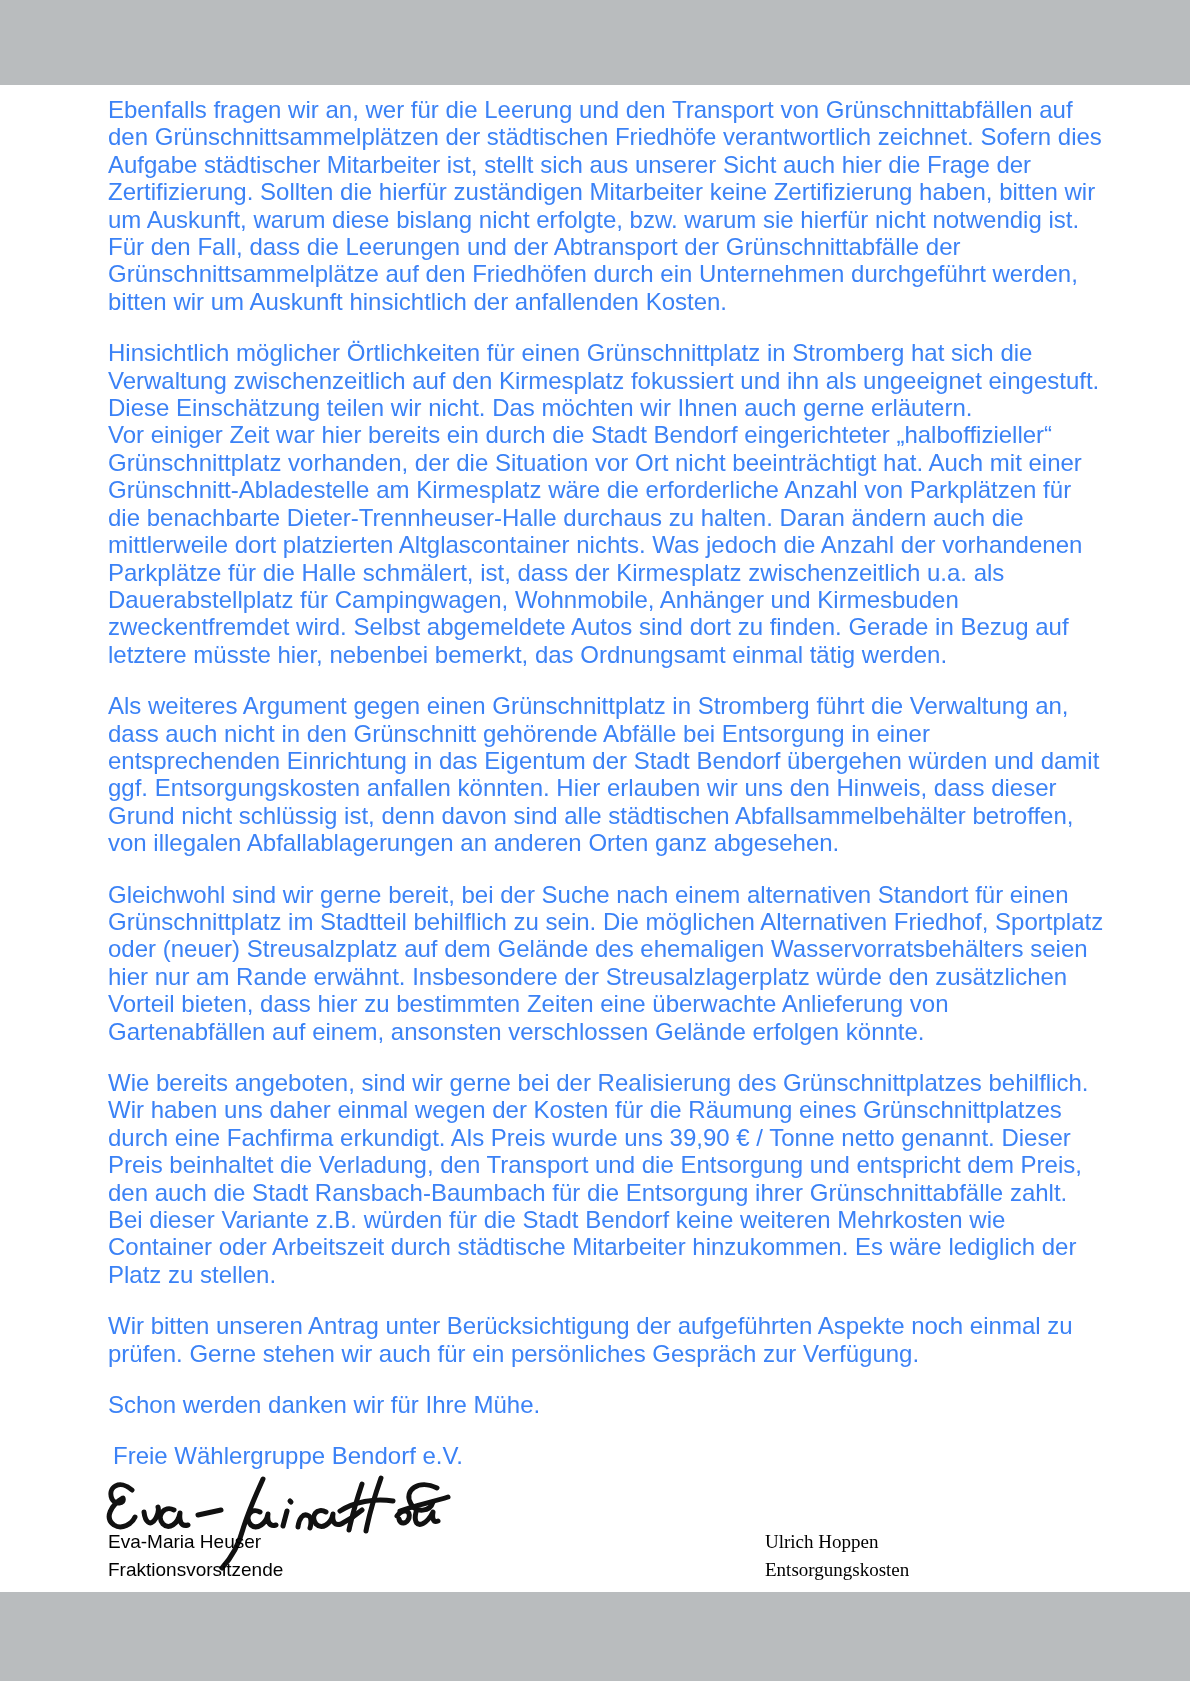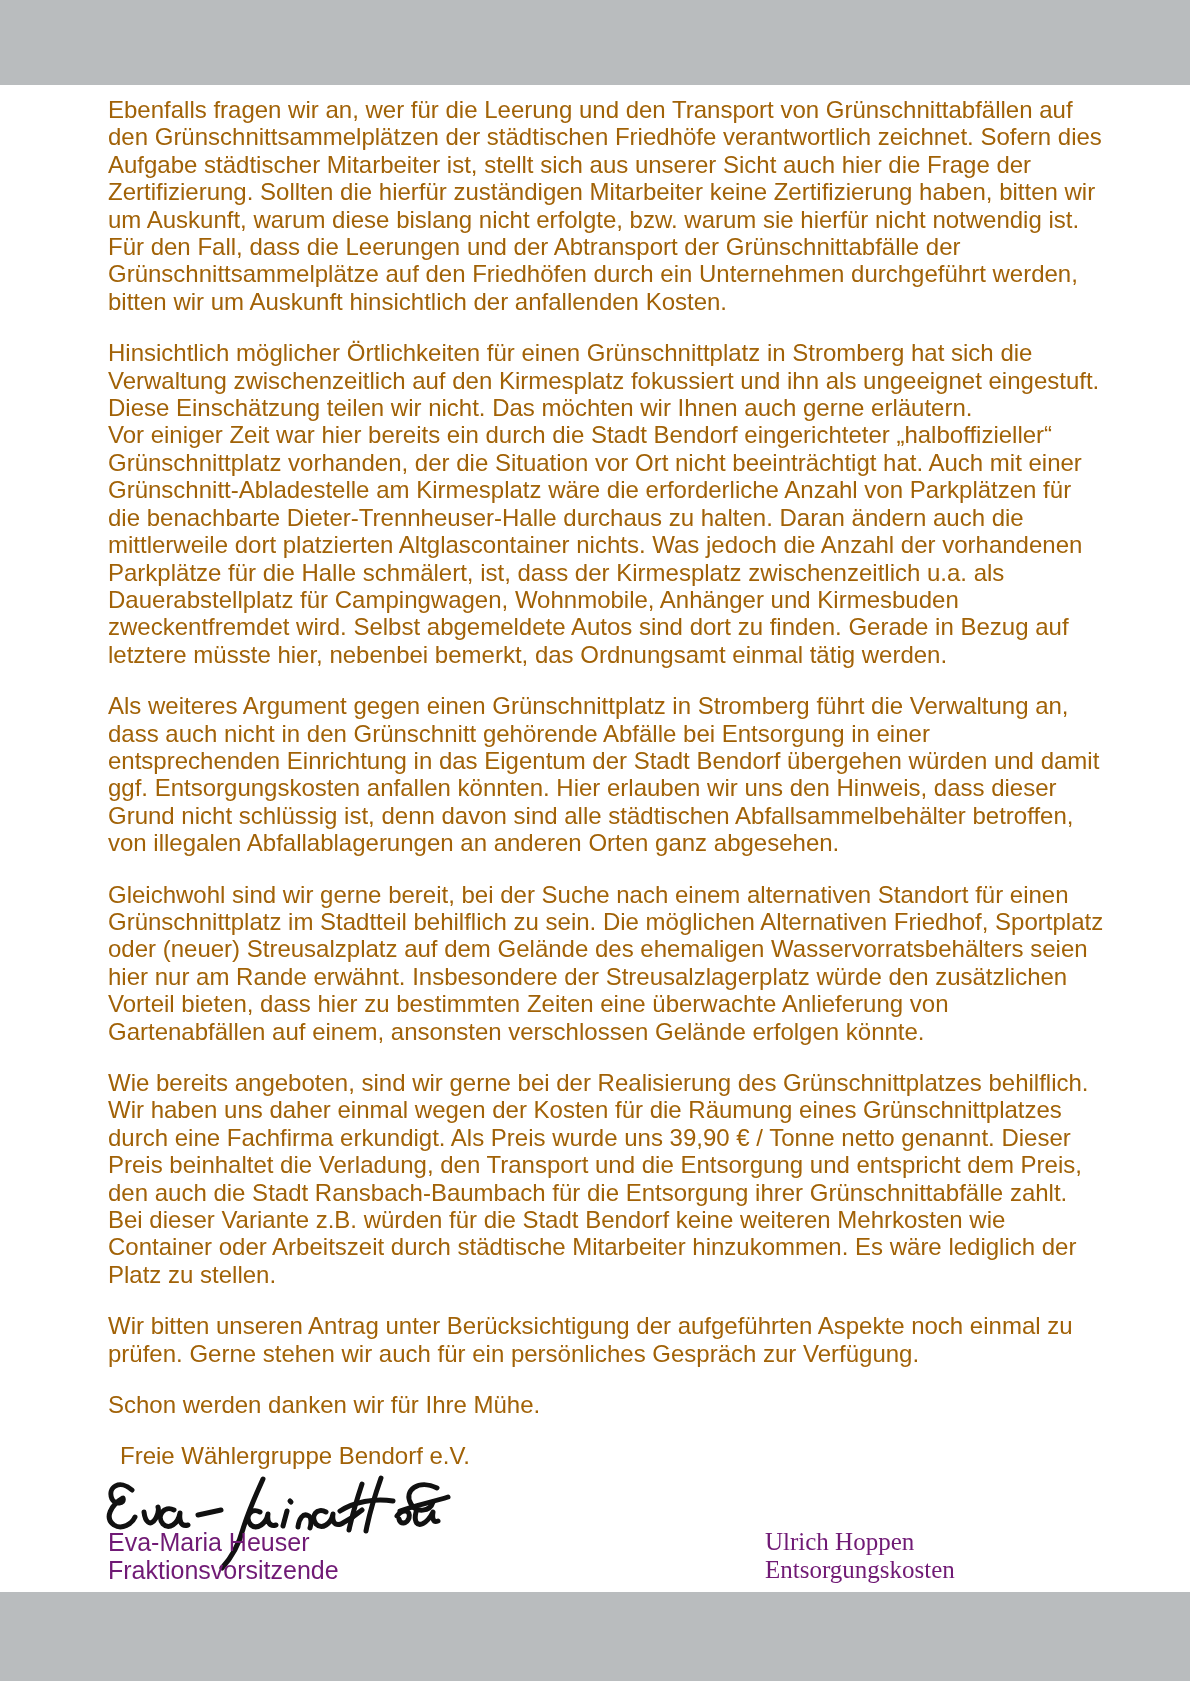--- a/index.html
+++ b/index.html
@@ -22,46 +22,46 @@
     width: 1190px;
     background: #b9bcbe;
   }
   .band-top { top: 0; height: 85px; }
   .band-bottom { top: 1592px; height: 89px; }
   .letter-body {
     position: absolute;
     left: 108px;
     top: 96px;
     width: 1060px;
-    color: #a16207;
+    color: #3b82f6;
     font-size: 24px;
     line-height: 27.4px;
   }
   .para {
     margin: 0 0 24px 0;
     white-space: pre-line;
   }
   .org-line {
-    margin: 12px;
+    margin: 5px;
     white-space: pre-line;
   }
   .signature-svg {
     position: absolute;
     left: 100px;
     top: 1474px;
     width: 350px;
     height: 100px;
     overflow: visible;
     pointer-events: none;
   }
   .sig-col {
     position: absolute;
     top: 1528px;
-    color: #701a75;
-    font-size: 25px;
+    color: #000000;
+    font-size: 19px;
     line-height: 28px;
   }
   .sig-col-left { left: 108px; }
   .sig-col-right { left: 765px; font-family: Liberation Serif, serif; }
   .sig-name, .sig-role { display: block; }
 </style>
 </head>
 <body>
 
 <div class="page">

